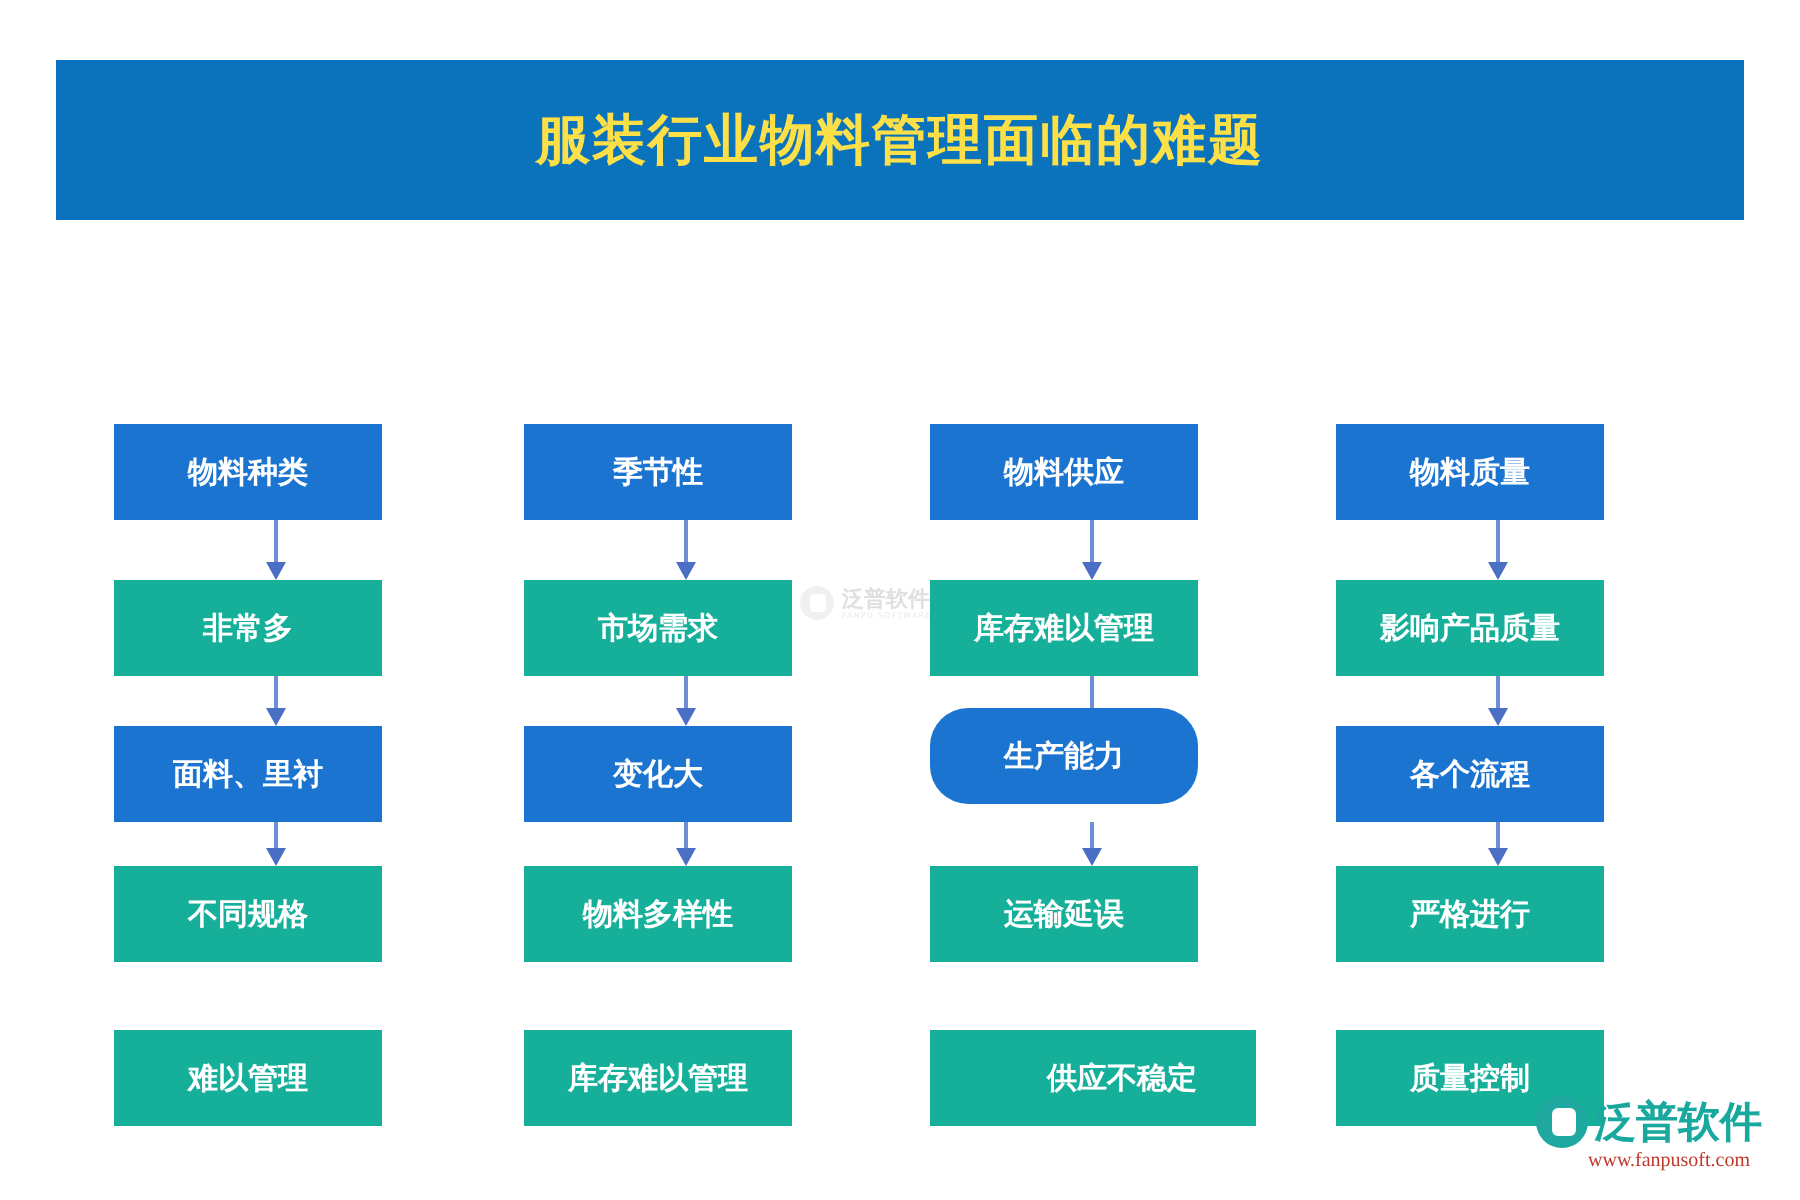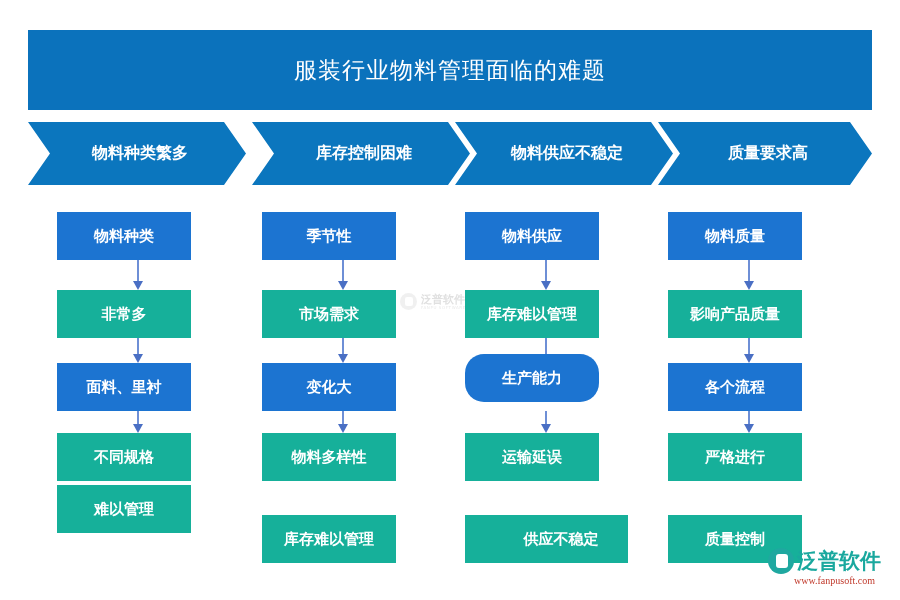--- a/index.html
+++ b/index.html
@@ -14,23 +14,23 @@
 
   
   .title-banner{
     position:absolute;
     left:28px;top:30px;
     width:844px;height:80px;
     background:#0B72BC;
     display:flex;align-items:center;justify-content:center;
   }
   .title-banner .title-text{
-    color:#ffffff;
-    font-size:23px;
-    font-weight:normal;
+    color:#fde047;
+    font-size:27px;
+    font-weight:bold;
     letter-spacing:1px;
     white-space:nowrap;
   }
 
   
   .chevron-band{
     position:absolute;
     left:28px;top:122px;
     width:844px;height:63px;
   }
@@ -139,34 +139,20 @@
 </style>
 </head>
 <body>
 
 <div class="canvas">
 
   <div class="title-banner">
     <div class="title-text">服装行业物料管理面临的难题</div>
   </div>
 
-  <div class="chevron-band">
-    <div class="chevron chev-1">
-      <span class="chev-label">物料种类繁多</span>
-    </div>
-    <div class="chevron chev-2">
-      <span class="chev-label">库存控制困难</span>
-    </div>
-    <div class="chevron chev-3">
-      <span class="chev-label">物料供应不稳定</span>
-    </div>
-    <div class="chevron chev-4">
-      <span class="chev-label">质量要求高</span>
-    </div>
-  </div>
 
   <div id="flow-layer">
       <div class="flow-box blue" style="left: 57px; top: 212px;">
         <span class="box-label">物料种类</span>
       </div>
       <div class="arrow" style="left: 131.5px; top: 260px; height: 30px;">
         <div class="shaft" style="height: 22px;"></div>
         <div class="head" style="top: 21px;"></div>
       </div>
       <div class="flow-box teal" style="left: 57px; top: 290px;">
@@ -179,21 +165,21 @@
       <div class="flow-box blue" style="left: 57px; top: 363px;">
         <span class="box-label">面料、里衬</span>
       </div>
       <div class="arrow" style="left: 131.5px; top: 411px; height: 22px;">
         <div class="shaft" style="height: 14px;"></div>
         <div class="head" style="top: 13px;"></div>
       </div>
       <div class="flow-box teal" style="left: 57px; top: 433px;">
         <span class="box-label">不同规格</span>
       </div>
-      <div class="flow-box teal" style="left: 57px; top: 485px;">
+      <div class="flow-box teal" style="left: 57px; top: 515px;">
         <span class="box-label">难以管理</span>
       </div>
       <div class="flow-box blue" style="left: 262px; top: 212px;">
         <span class="box-label">季节性</span>
       </div>
       <div class="arrow" style="left: 336.5px; top: 260px; height: 30px;">
         <div class="shaft" style="height: 22px;"></div>
         <div class="head" style="top: 21px;"></div>
       </div>
       <div class="flow-box teal" style="left: 262px; top: 290px;">

